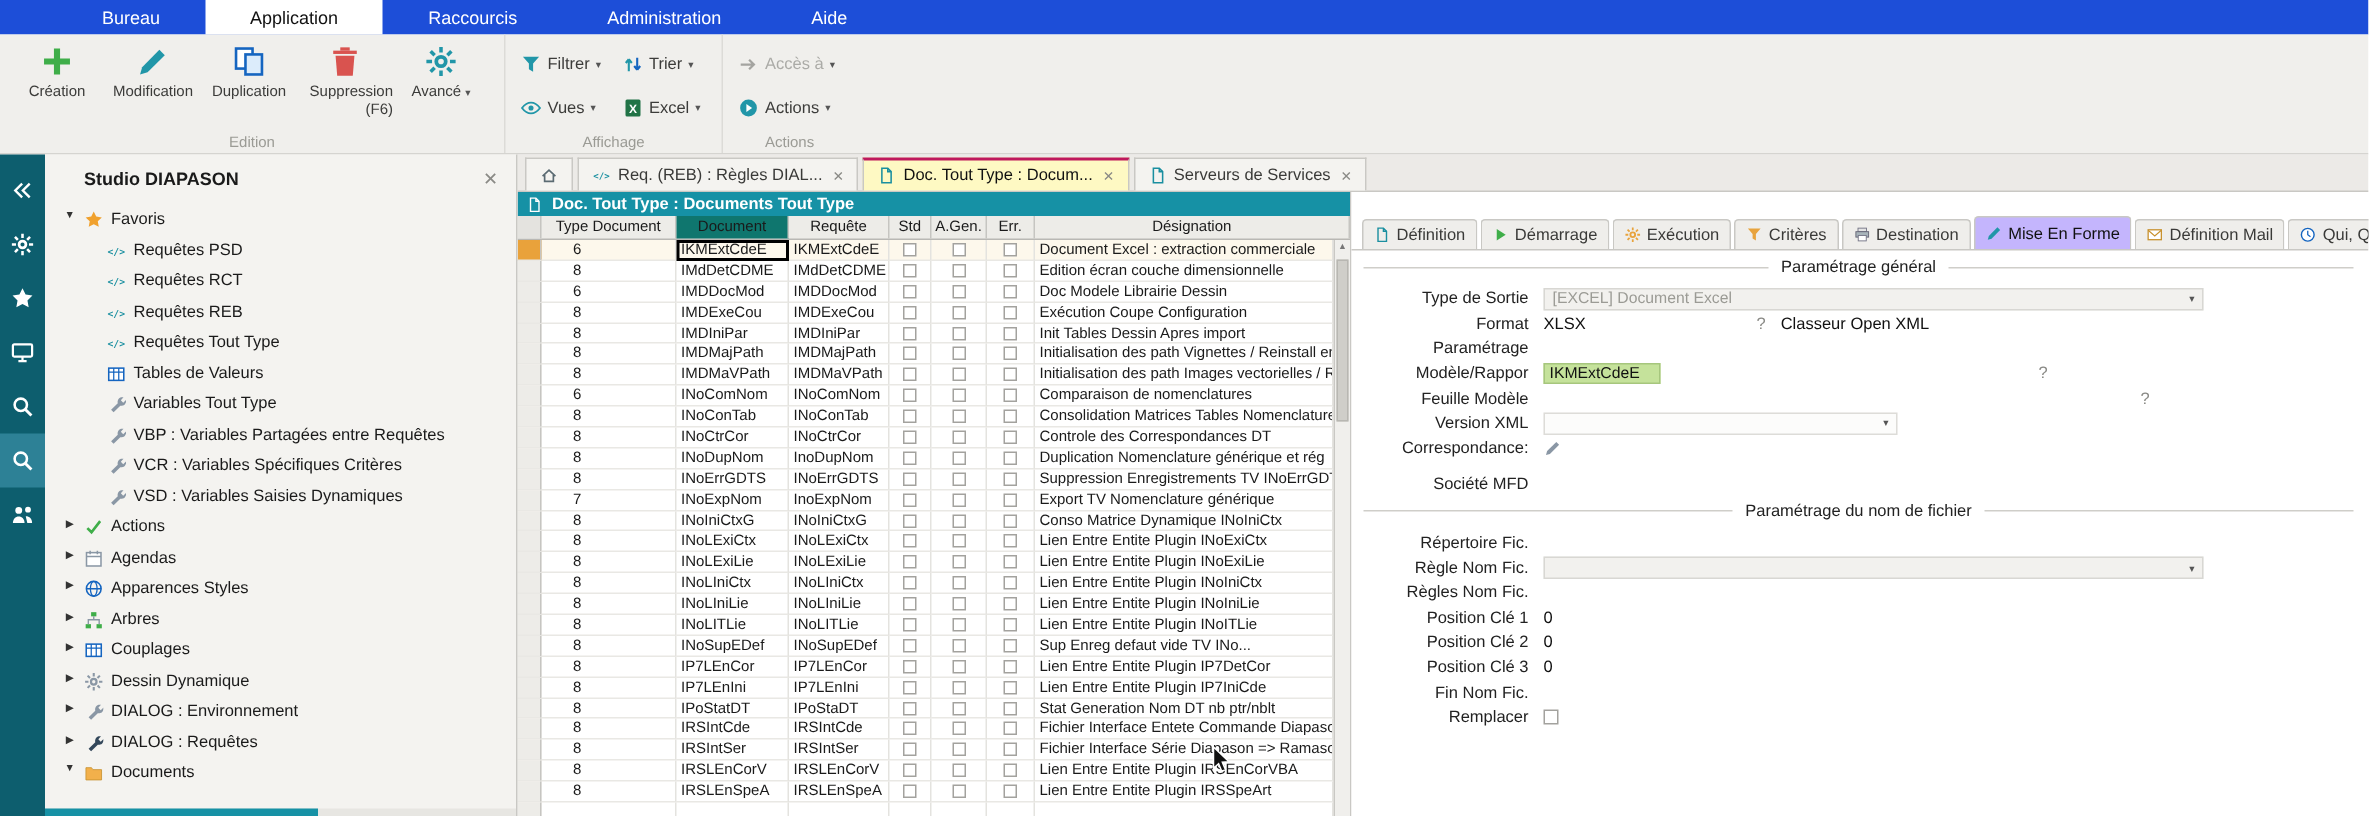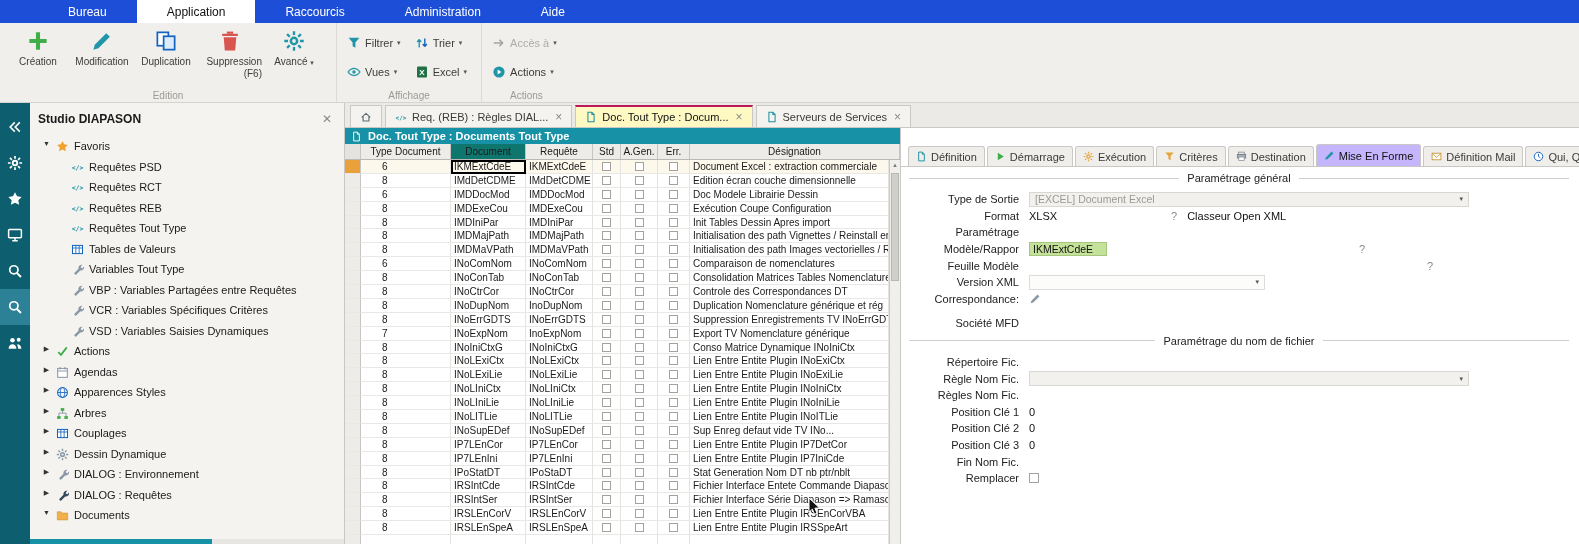--- a/index.html
+++ b/index.html
@@ -24,21 +24,21 @@
 .ddcol1{display:grid;grid-template-columns:auto;gap:11px;padding-top:9px}
 .ddbtn{display:flex;align-items:center;gap:4px;font-size:11px;color:#3c3c3a;padding:1px 4px;height:18px;white-space:nowrap}
 .ddbtn.disabled{color:#ababa7}
 
 .content{flex:1;display:flex;min-height:0}
 .iconstrip{width:30px;background:#0d5e6e;flex:none;display:flex;flex-direction:column;padding-top:6px}
 .sicon{height:36px;display:flex;align-items:center;justify-content:center}
 .sicon.selected{background:#2d8196}
 
 .treepanel{width:315px;background:#f4f3f0;border-right:1px solid #c9c8c4;flex:none;position:relative;overflow:hidden}
-.treehead{display:flex;justify-content:space-between;align-items:center;padding:9px 12px 4px 8px}
+.treehead{display:flex;justify-content:space-between;align-items:center;padding:9px 12px 4px 26px}
 .ttitle{font-size:12px;font-weight:bold}
 .tclose{color:#8a8a86;font-size:12px}
 .tree{margin-top:10px;font-size:11px}
 .titem{display:flex;height:20.5px;padding-left:12px;gap:5px;white-space:nowrap}
 .titem .arrow{width:9px;font-size:7px;color:#333;flex:none;text-align:center}
 .titem.lvl1{padding-left:41px}
 .tree-hscroll{position:absolute;bottom:0;left:0;right:0;height:5px;background:#e7e6e2}
 .tree-hscroll .hthumb{width:58%;height:100%;background:#1691a5}
 
 .main{flex:1;display:flex;flex-direction:column;min-width:0}

